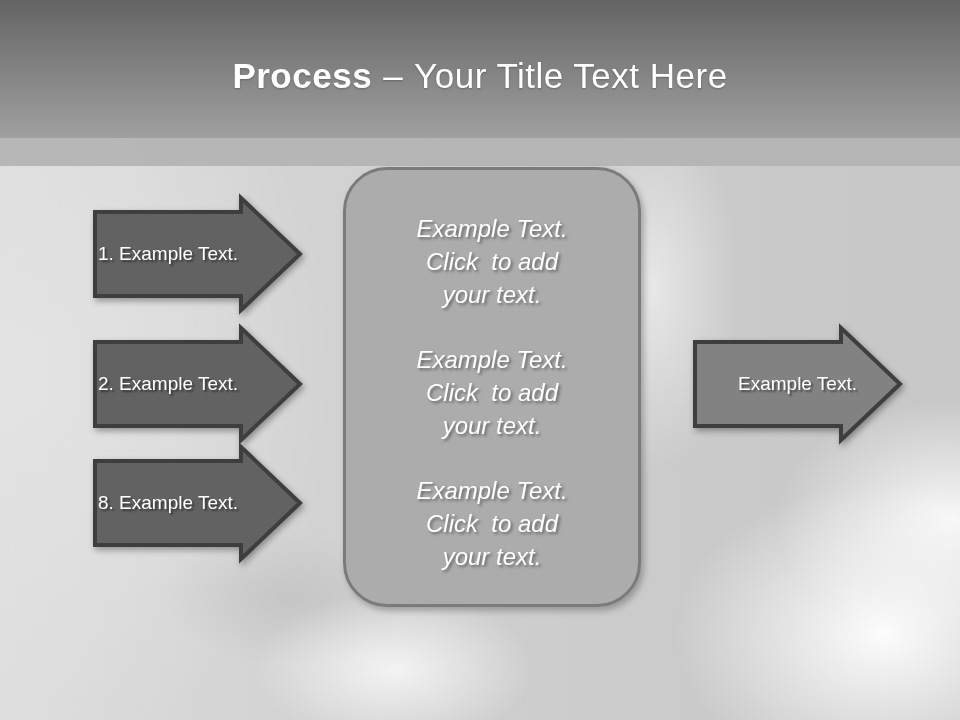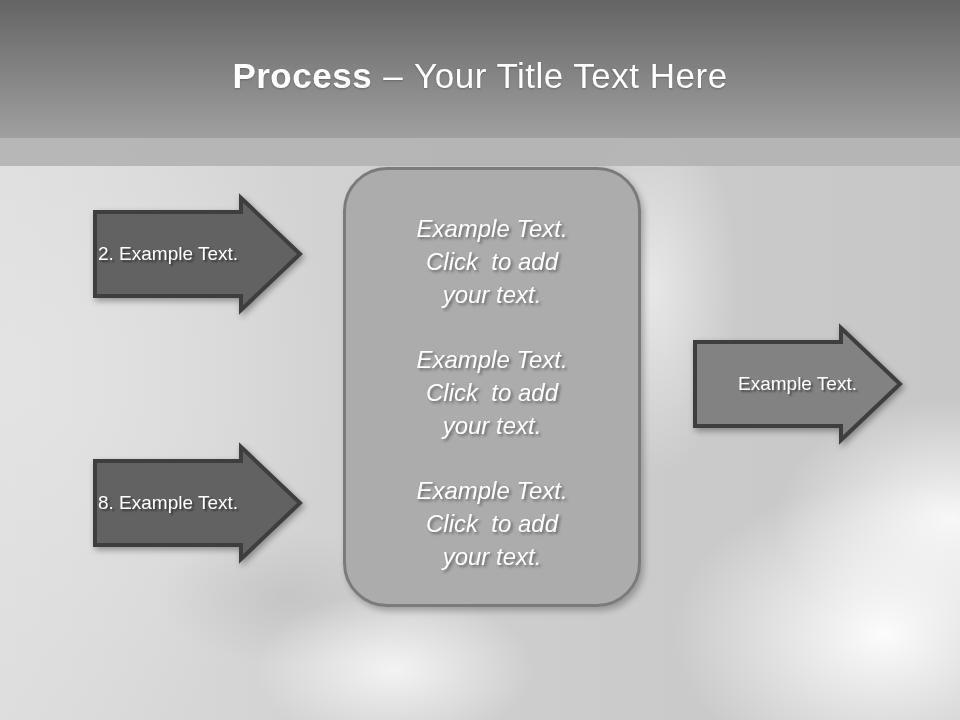--- a/index.html
+++ b/index.html
@@ -95,23 +95,29 @@
   <div class="title-bar">
     <h1 class="slide-title"><span class="title-bold">Process</span><span class="title-sep">–</span><span class="title-rest">Your Title Text Here</span></h1>
   </div>
 
   <div class="accent-band"></div>
 
   <div class="arrow arrow-dark arrow-step1">
     <svg width="205" height="112" viewBox="0 0 205 112">
       <polygon points="0,14 146,14 146,0 205,56 146,112 146,98 0,98"></polygon>
     </svg>
+    <div class="arrow-label">1. Example Text.</div>
+  </div>
+
+  <div class="arrow arrow-dark arrow-step2">
+    <svg width="205" height="112" viewBox="0 0 205 112">
+      <polygon points="0,14 146,14 146,0 205,56 146,112 146,98 0,98"></polygon>
+    </svg>
     <div class="arrow-label">2. Example Text.</div>
   </div>
-
 
   <div class="arrow arrow-dark arrow-step3">
     <svg width="205" height="112" viewBox="0 0 205 112">
       <polygon points="0,14 146,14 146,0 205,56 146,112 146,98 0,98"></polygon>
     </svg>
     <div class="arrow-label">8. Example Text.</div>
   </div>
 
   <div class="detail-panel">
     <div class="panel-block">Example Text.

